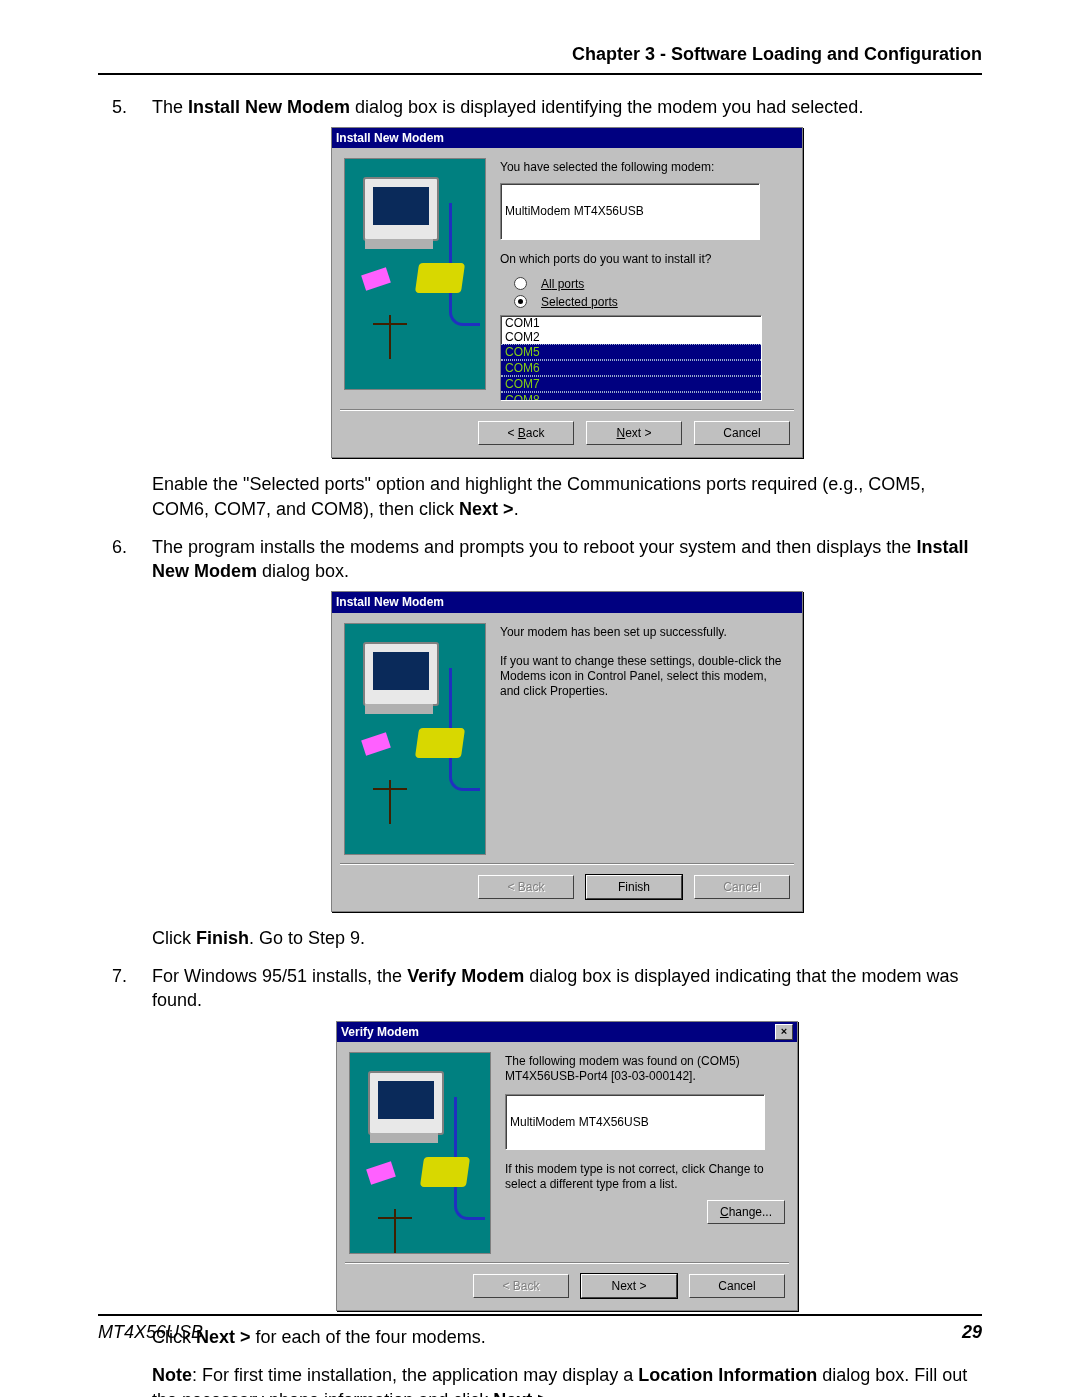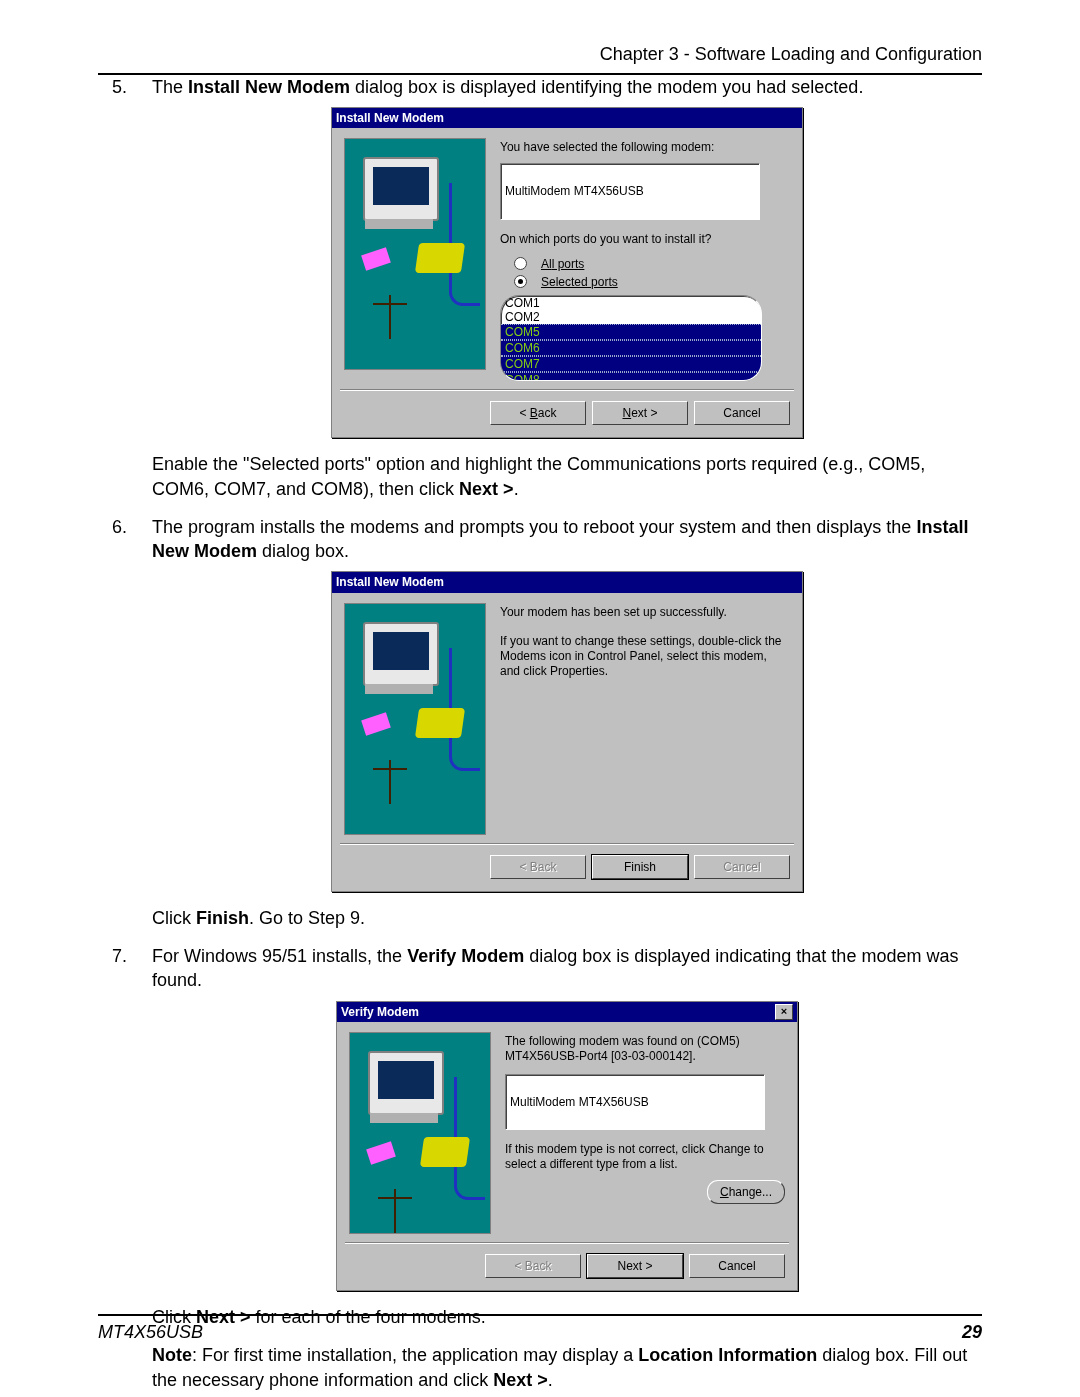--- a/index.html
+++ b/index.html
@@ -10,24 +10,25 @@
   }
   .page {
     width: 1080px;
     height: 1397px;
     position: relative;
     box-sizing: border-box;
     padding: 44px 98px 40px 98px;
   }
   .hdr {
     text-align: right;
-    font-weight: normal;
+    font-weight: bold;
     font-size: 18px;
     padding-bottom: 8px;
     border-bottom: 2px solid #000;
+    margin-bottom: 20px;
   }
   ol.steps {
     margin: 0;
     padding: 0 0 0 54px;
     list-style: none;
     counter-reset: none;
   }
   ol.steps > li {
     position: relative;
     font-size: 18px;
@@ -107,35 +108,35 @@
     background:#fff; border:1px solid #808080; border-right-color:#fff; border-bottom-color:#fff;
     box-shadow: inset 1px 1px 0 #404040;
     padding: 19px 4px;
   }
   .modembox { width: 250px; }
   .radio-row { display:flex; align-items:center; gap:14px; padding:1px 0 1px 14px;text-decoration:underline;}
   .radio { width:11px;height:11px;border-radius:50%;background:#fff;border:1px solid #404040; display:inline-flex;align-items:center;justify-content:center;}
   .radio.sel::after{content:"";width:5px;height:5px;border-radius:50%;background:#000;}
   .u { text-decoration: underline; }
 
-  .portlist { width: 260px; height: 84px; padding:0; overflow:hidden;border-radius:19px; }
+  .portlist { width: 260px; height: 84px; padding:0; overflow:hidden; }
   .portlist .opt { padding: 0 4px; font-size:12px; line-height: 14px; }
   .portlist .opt.sel { background:#000080; color:#84cc16; border-top:1px dotted #9ac; border-bottom:1px dotted #9ac; }
 
   .dlg-sep { border-top:1px solid #808080; border-bottom:1px solid #fff; margin: 0 8px; }
-  .dlg-btns { display:flex; justify-content:flex-end; gap:6px; padding: 10px 12px 12px 12px; margin-left: 17px;}
+  .dlg-btns { display:flex; justify-content:flex-end; gap:12px; padding: 10px 12px 12px 12px; margin-left: 17px;}
   .btn {
     min-width: 78px; padding: 3px 8px; text-align:center;
     background:#c0c0c0; border:1px solid #fff;
     border-right-color:#404040; border-bottom-color:#404040;
     font-size:12px;
   }
   .btn.default { box-shadow: 0 0 0 1px #000; }
   .btn.disabled { color:#808080; text-shadow: 1px 1px 0 #fff; }
-  .smallbtn { min-width: 60px; border-radius: 11px; }
+  .smallbtn { min-width: 60px; }
 
   .footer-bar {
     position:absolute; left:98px; right:98px; bottom:54px;
     border-top:2px solid #000; padding-top:6px;
     display:flex; justify-content:space-between;
     font-size:18px; font-style: italic;
   }
   .footer-bar .pn { font-style: italic; font-weight: bold; }
 </style>
 </head>

